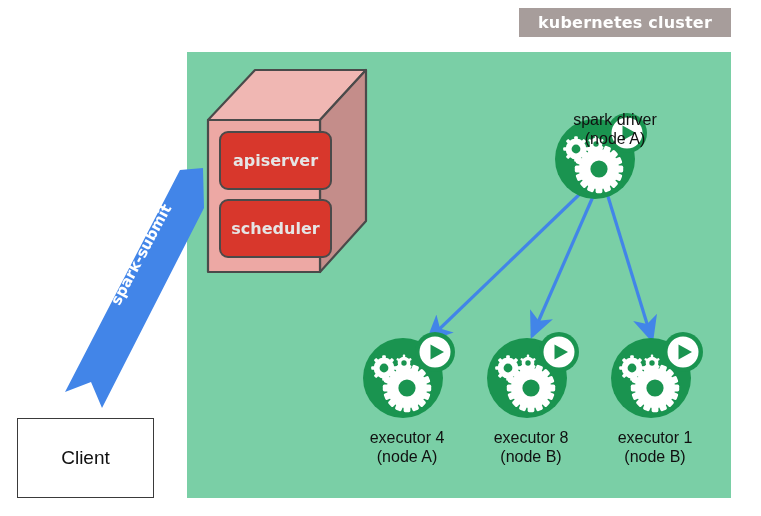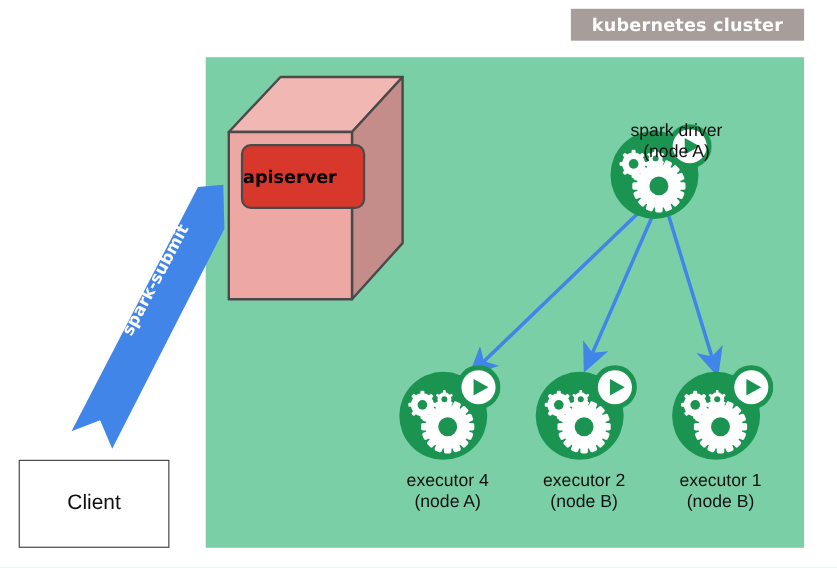--- a/index.html
+++ b/index.html
@@ -59,21 +59,22 @@
   }
   .cube svg { display: block; }
 
   .cube-face-label {
     position: absolute;
     background: #d8372c;
     border: 2px solid #4a4a4a;
     border-radius: 9px;
     display: flex;
     align-items: center;
-    color: #000000;
+    justify-content: center;
+    color: #e5e5e5;
     font-weight: bold;
     font-size: 16px;
     font-family: "DejaVu Sans", sans-serif;
     box-sizing: border-box;
   }
   #apiserver-box {
     left: 219px;
     top: 131px;
     width: 113px;
     height: 59px;
@@ -185,20 +186,23 @@
 
       <polygon points="116,54 162,4 162,155 116,206" fill="#c48d8a" stroke="#4a4a4a" stroke-width="2.2" stroke-linejoin="round"></polygon>
 
       <rect x="4" y="54" width="112" height="152" fill="#eda8a4" stroke="#4a4a4a" stroke-width="2.2" stroke-linejoin="round"></rect>
     </svg>
   </div>
 
   <div class="cube-face-label" id="apiserver-box">
     <span>apiserver</span>
   </div>
+  <div class="cube-face-label" id="scheduler-box">
+    <span>scheduler</span>
+  </div>
 
   <div class="submit-arrow">
     <svg width="160" height="255" viewBox="0 0 160 255">
       <polygon points="148,8 149,48 47,248 36,222 10,232 125,10" fill="#4285e8"></polygon>
     </svg>
   </div>
   <div class="submit-arrow-text">spark-submit</div>
 
   <div class="client-box">
     <span>Client</span>
@@ -334,21 +338,21 @@
           <circle cx="45" cy="33" r="6.3"></circle>
           <rect x="43.8" y="24.6" width="2.4" height="16.8" rx="0.8"></rect>
           <rect x="43.8" y="24.6" width="2.4" height="16.8" rx="0.8" transform="rotate(60 45 33)"></rect>
           <rect x="43.8" y="24.6" width="2.4" height="16.8" rx="0.8" transform="rotate(120 45 33)"></rect>
         </g>
         <circle cx="45" cy="33" r="2.7" fill="#1a9450"></circle>
       </g>
     </svg>
   </div>
   <div class="node-label" id="executor2-label">
-    <span>executor 2</span>
+    <span>executor 8</span>
     <span class="l2">(node B)</span>
   </div>
 
   <div class="spark-node" id="executor3-node">
     <svg width="96" height="92" viewBox="0 0 96 92">
       <g>
         <circle cx="44" cy="48" r="40" fill="#1a9450"></circle>
         <circle cx="76" cy="22" r="20" fill="#1a9450"></circle>
         <circle cx="76" cy="22" r="15.5" fill="#ffffff"></circle>
         <polygon points="71.5,14.5 85,22 71.5,29.5" fill="#1a9450"></polygon>

